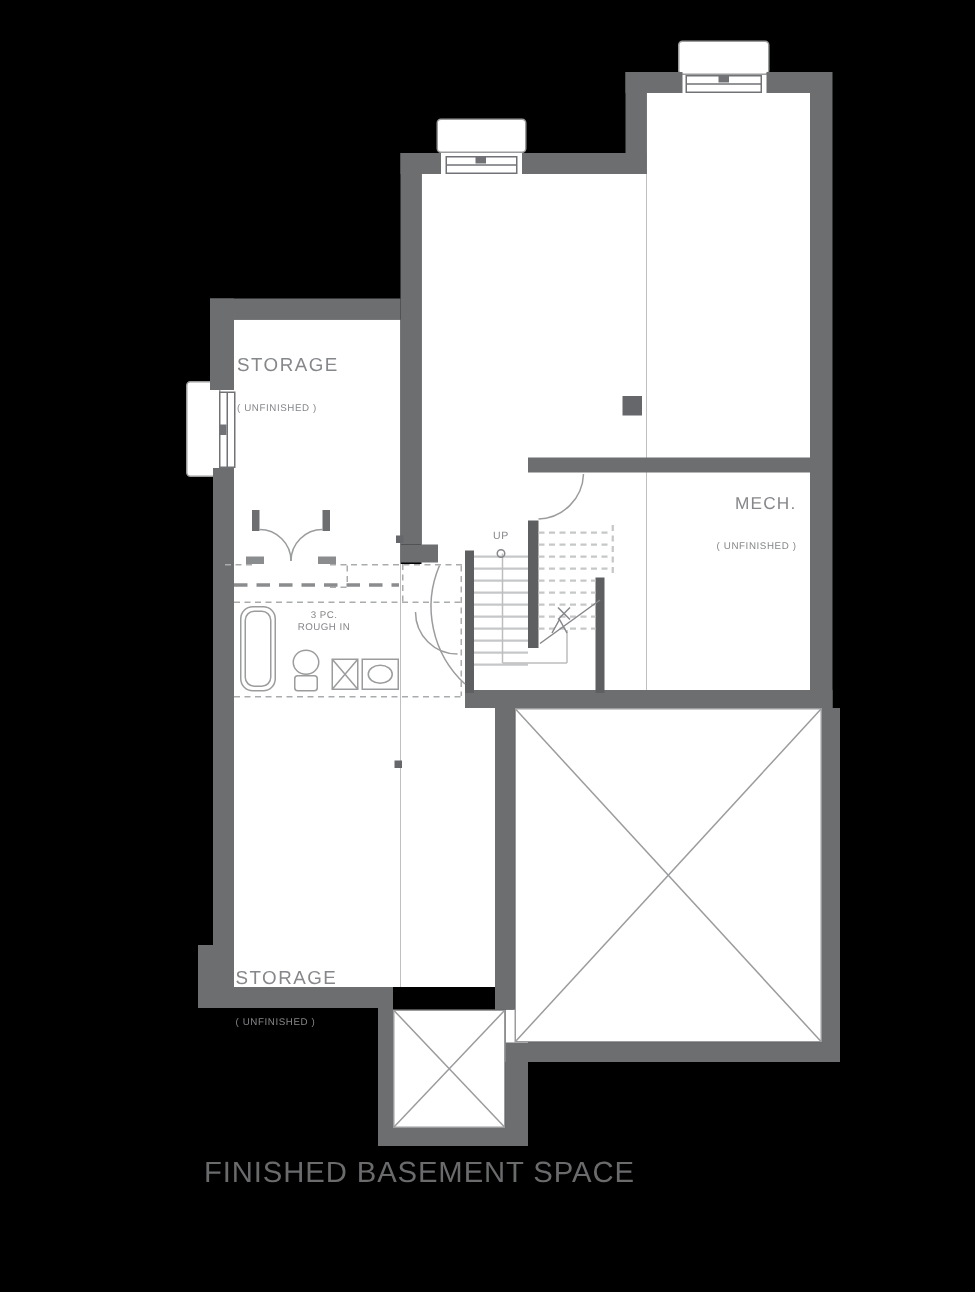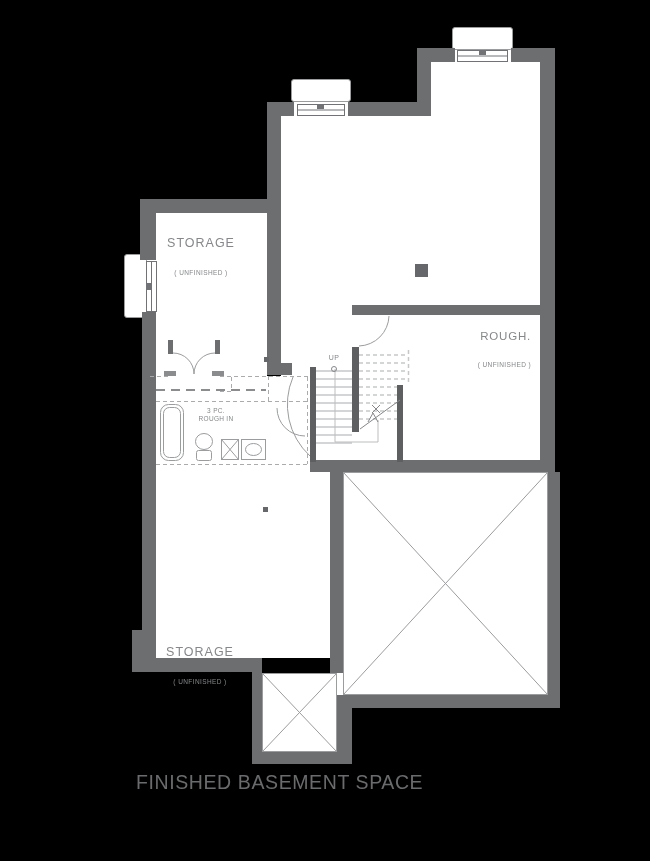--- a/index.html
+++ b/index.html
@@ -13,21 +13,21 @@
   .swall{position:absolute;background:var(--stairwall,#5e5f61);}
   .post{position:absolute;background:var(--dark,#66676a);}
   .bump{position:absolute;background:var(--floor,#fff);border:1.2px solid var(--line,#9b9c9e);border-radius:3px;box-sizing:border-box;}
   svg.overlay{position:absolute;left:0;top:0;}
   .lbl{position:absolute;color:var(--text,#85878a);white-space:pre-line;}
   .lbl .main{letter-spacing:1px;}
   .lbl .sub{letter-spacing:.4px;}
   .room-big{font-size:11px;line-height:15px;letter-spacing:.6px;text-align:right;}
   .storage .main{font-size:12.5px;line-height:13px;display:block;}
   .storage .sub{font-size:6.5px;line-height:8px;display:block;margin-top:1px;}
-  .storage{text-align:center;}
+  .storage{text-align:left;}
   .mech{text-align:right;}
   .mech .main{font-size:11.5px;line-height:12px;display:block;letter-spacing:.8px;}
   .mech .sub{font-size:6.5px;line-height:8px;display:block;margin-top:1px;}
   .tiny{font-size:6.5px;line-height:8px;text-align:center;letter-spacing:.3px;}
   .up{font-size:7px;line-height:8px;text-align:center;letter-spacing:.5px;}
   .title{font-size:19.5px;letter-spacing:.6px;color:var(--title,#6a6b6d);white-space:nowrap;}
 </style>
 </head>
 <body>
 
@@ -182,21 +182,21 @@
     </g>
   </svg>
 
 
   <div class="lbl storage" style="left:158px;top:219px;width:86px;">
     <span class="main">STORAGE</span>
     <span class="sub">( UNFINISHED )</span>
   </div>
 
   <div class="lbl mech" style="left:451px;top:312px;width:80px;">
-    <span class="main">ROUGH.</span>
+    <span class="main">MECH.</span>
     <span class="sub">( UNFINISHED )</span>
   </div>
 
   <div class="lbl tiny" style="left:189px;top:407px;width:54px;">3 PC.
 ROUGH IN</div>
 
   <div class="lbl up" style="left:326px;top:354px;width:16px;">UP</div>
 
   <div class="lbl storage" style="left:157px;top:628px;width:86px;">
     <span class="main">STORAGE</span>

